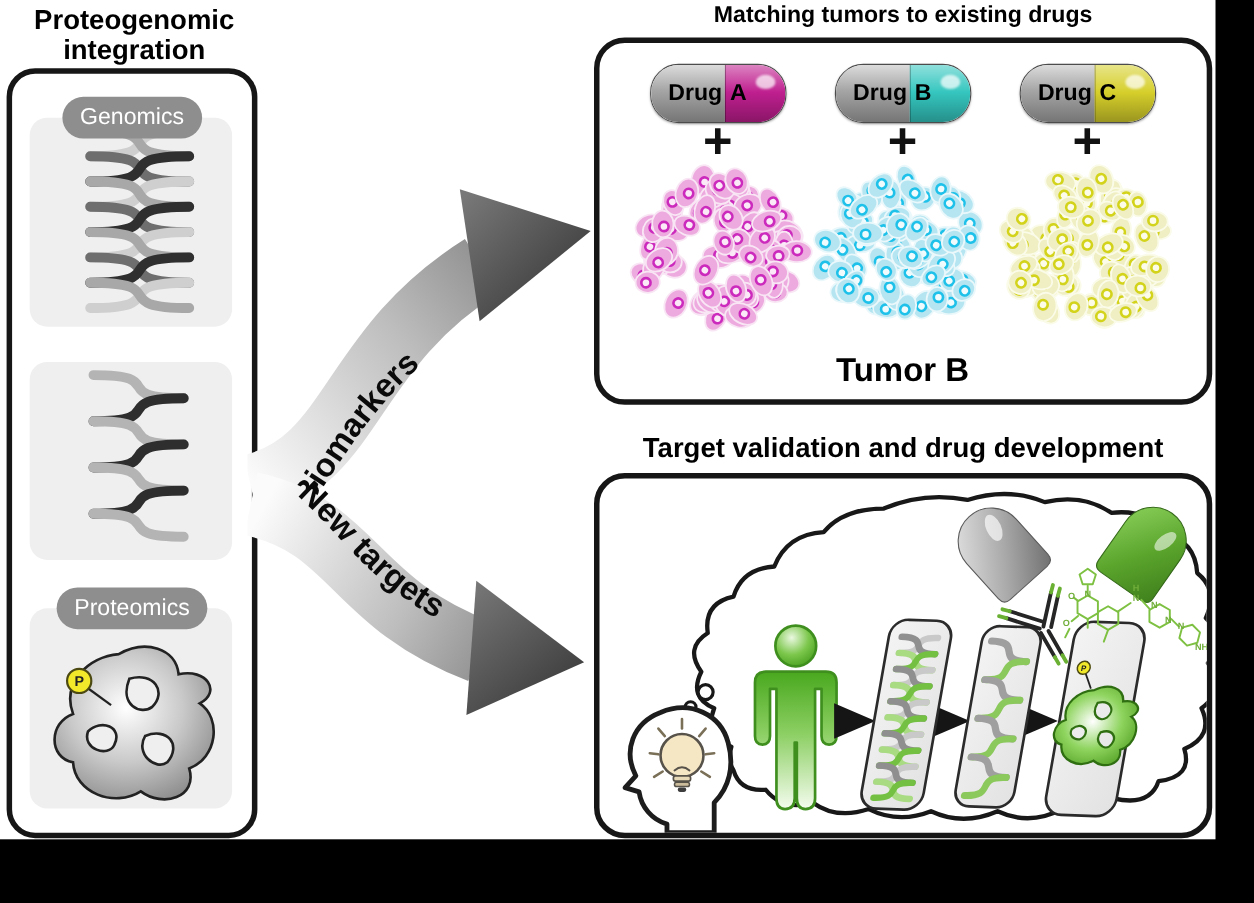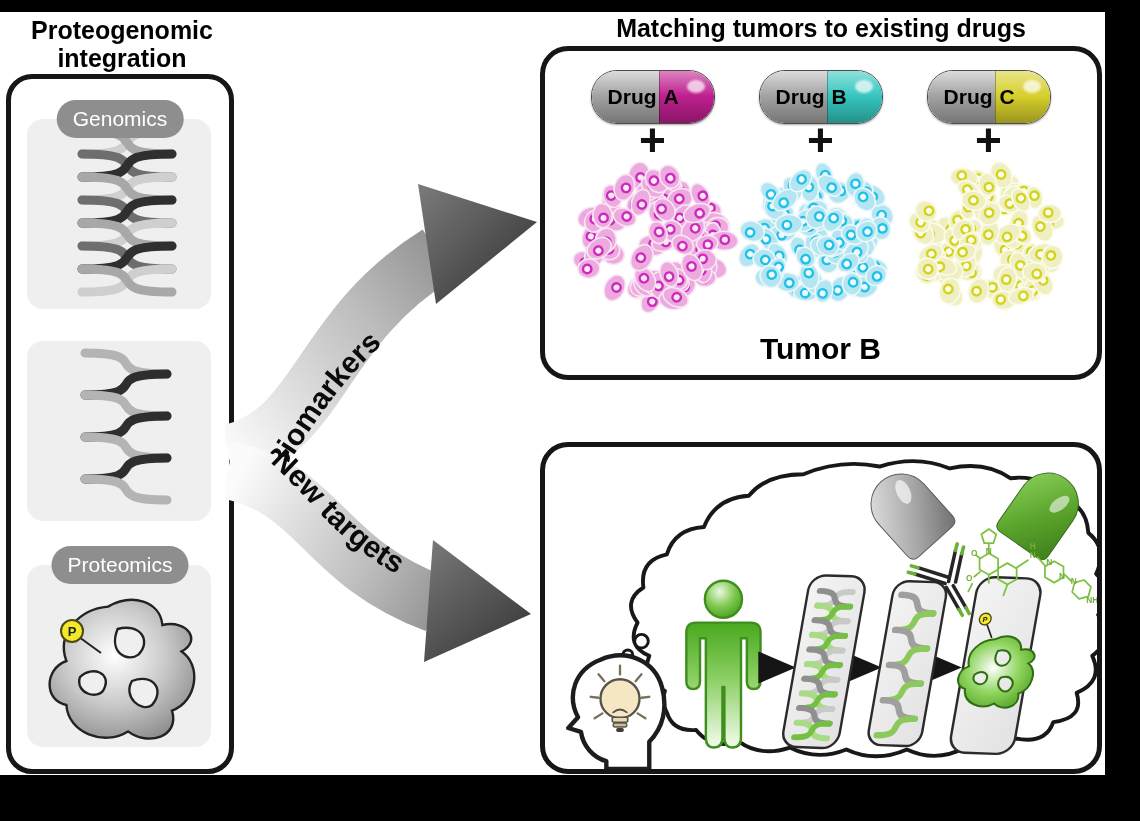--- a/index.html
+++ b/index.html
@@ -1,22 +1,22 @@
 <!DOCTYPE html>
 <html><head>
 <meta charset="utf-8">
 <style>
   html,body{margin:0;padding:0;background:#000;}
   .stage{position:relative;width:1140px;height:821px;background:#000;overflow:hidden;
          font-family:"Liberation Sans",sans-serif;}
-  .canvas{position:absolute;left:0;top:0;width:1105px;height:763px;background:#fff;margin-top:12px;}
+  .canvas{position:absolute;left:0;top:0;width:1105px;height:763px;background:#fff;}
 
   .title{position:absolute;font-weight:bold;color:#000;text-align:center;line-height:1.12;}
   .left-title{left:8px;top:4px;width:228px;font-size:25px;}
-  .top-title{left:540px;top:2px;width:562px;font-size:25px;}
+  .top-title{left:540px;top:2px;width:562px;font-size:21px;}
   .bottom-title{left:540px;top:393px;width:562px;font-size:25px;}
 
   .panel{position:absolute;background:#fff;border:5px solid #161616;border-radius:28px;box-sizing:border-box;}
   .left-panel{left:6px;top:62px;width:228px;height:700px;border-radius:26px;}
   .top-panel{left:540px;top:34px;width:562px;height:334px;}
   .bottom-panel{left:540px;top:430px;width:562px;height:332px;}
 
   .pill{position:absolute;left:50%;transform:translateX(-50%);height:38px;line-height:38px;
         background:#8e8e8e;color:#fff;font-weight:normal;font-size:21px;border-radius:19px;
         padding:0 16px;white-space:nowrap;z-index:2;}
@@ -1200,20 +1200,21 @@
             <ellipse cx="0" cy="0" rx="11.7" ry="9.0" fill="#efefc3" stroke="#fbfbe9" stroke-width="1.6"></ellipse>
             <circle cx="-1.6" cy="-0.8" r="4.2" fill="#fcfce9" stroke="#d3d31c" stroke-width="2.4"></circle>
           </g>
           <g transform="translate(72.8,41.6) rotate(12)">
             <ellipse cx="0" cy="0" rx="12.1" ry="9.6" fill="#efefc3" stroke="#fbfbe9" stroke-width="1.6"></ellipse>
             <circle cx="-0.4" cy="-0.2" r="4.2" fill="#fcfce9" stroke="#d3d31c" stroke-width="2.4"></circle>
           </g>
         </svg>
   </div>
 
+  <div class="title bottom-title">Target validation and drug development</div>
 
   <div class="panel bottom-panel">
     <svg width="552" height="322" viewBox="0 0 560 330">
       <defs>
         <linearGradient id="personGrad" x1="0" y1="0" x2="0" y2="1">
           <stop offset="0%" stop-color="#49a81e"></stop>
               <stop offset="45%" stop-color="#8ccf63"></stop>
               <stop offset="100%" stop-color="#f4fcee"></stop>
         </linearGradient>
         <radialGradient id="headHi" cx="40%" cy="30%" r="70%">

